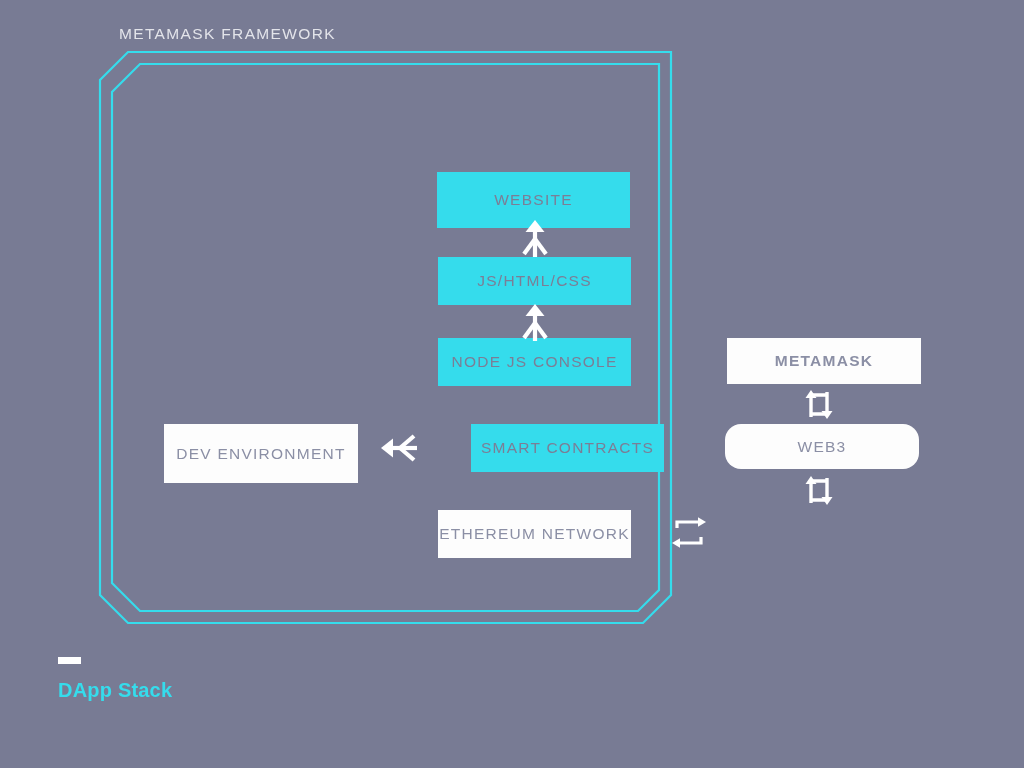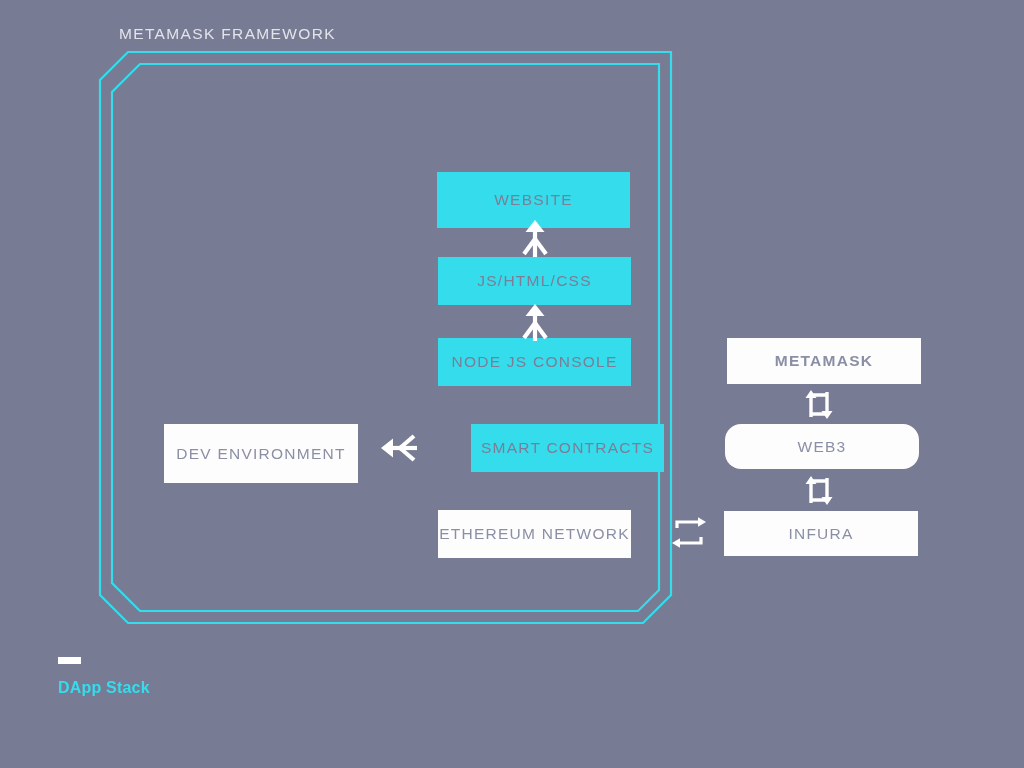--- a/index.html
+++ b/index.html
@@ -97,21 +97,21 @@
     left: 58px;
     top: 657px;
     width: 23px;
     height: 7px;
     background: #ffffff;
   }
   .legend-label {
     position: absolute;
     left: 58px;
     top: 679px;
-    font-size: 16px;
+    font-size: 20px;
     font-weight: 700;
     color: #35dcec;
     letter-spacing: 0.2px;
     white-space: nowrap;
   }
 </style>
 </head>
 <body>
 
 <div id="canvas">
@@ -150,23 +150,20 @@
   </div>
 
   <div class="box white" id="box-metamask">
     <span>METAMASK</span>
   </div>
 
   <div class="box white" id="box-web3">
     <span>WEB3</span>
   </div>
 
-  <div class="box white" id="box-infura">
-    <span>INFURA</span>
-  </div>
 
   <svg class="conn" id="conn-website-js" viewBox="0 0 36 37">
     <g stroke="#ffffff" stroke-width="4.2" fill="none" stroke-linecap="butt">
       <line x1="18" y1="37" x2="18" y2="5"></line>
       <line x1="18" y1="19" x2="29" y2="34"></line>
       <line x1="18" y1="19" x2="7" y2="34"></line>
     </g>
     <polygon points="18,0 27.5,12 8.5,12" fill="#ffffff"></polygon>
   </svg>
 

